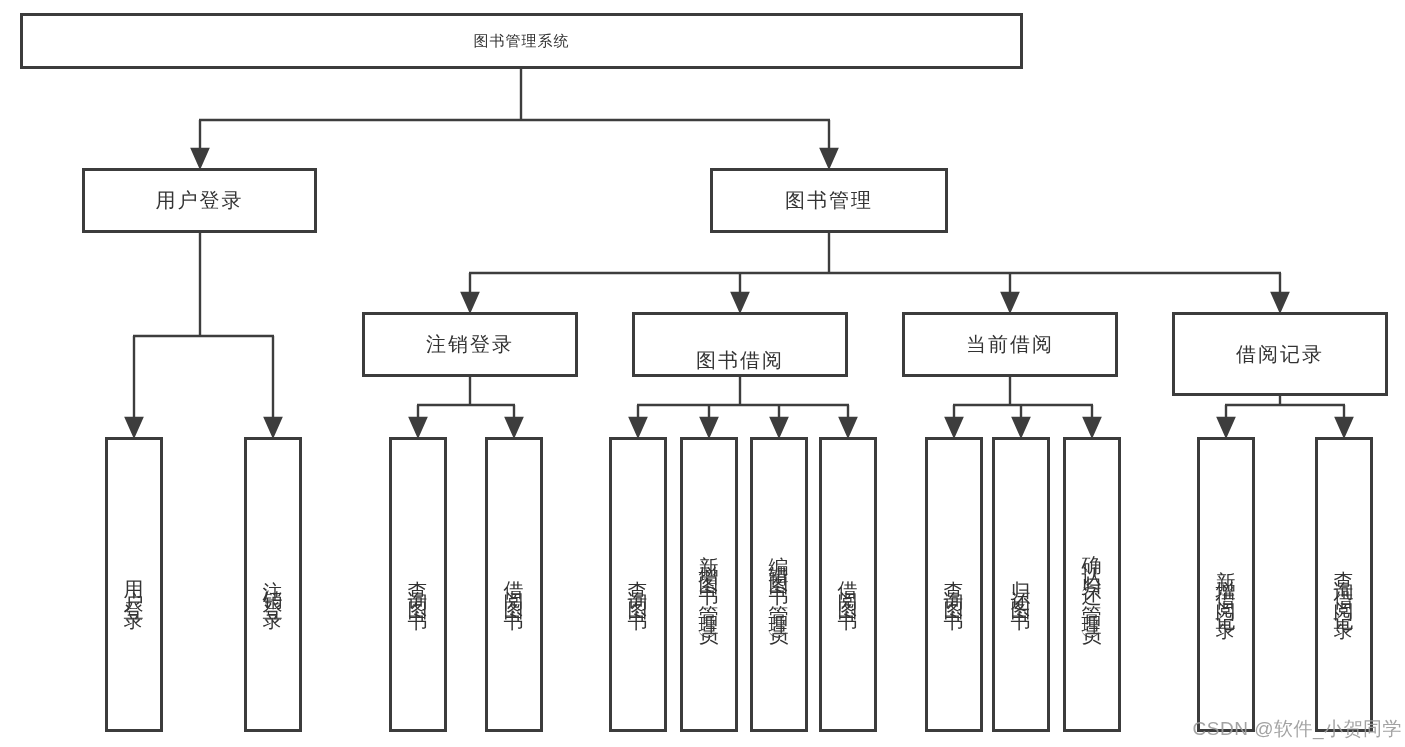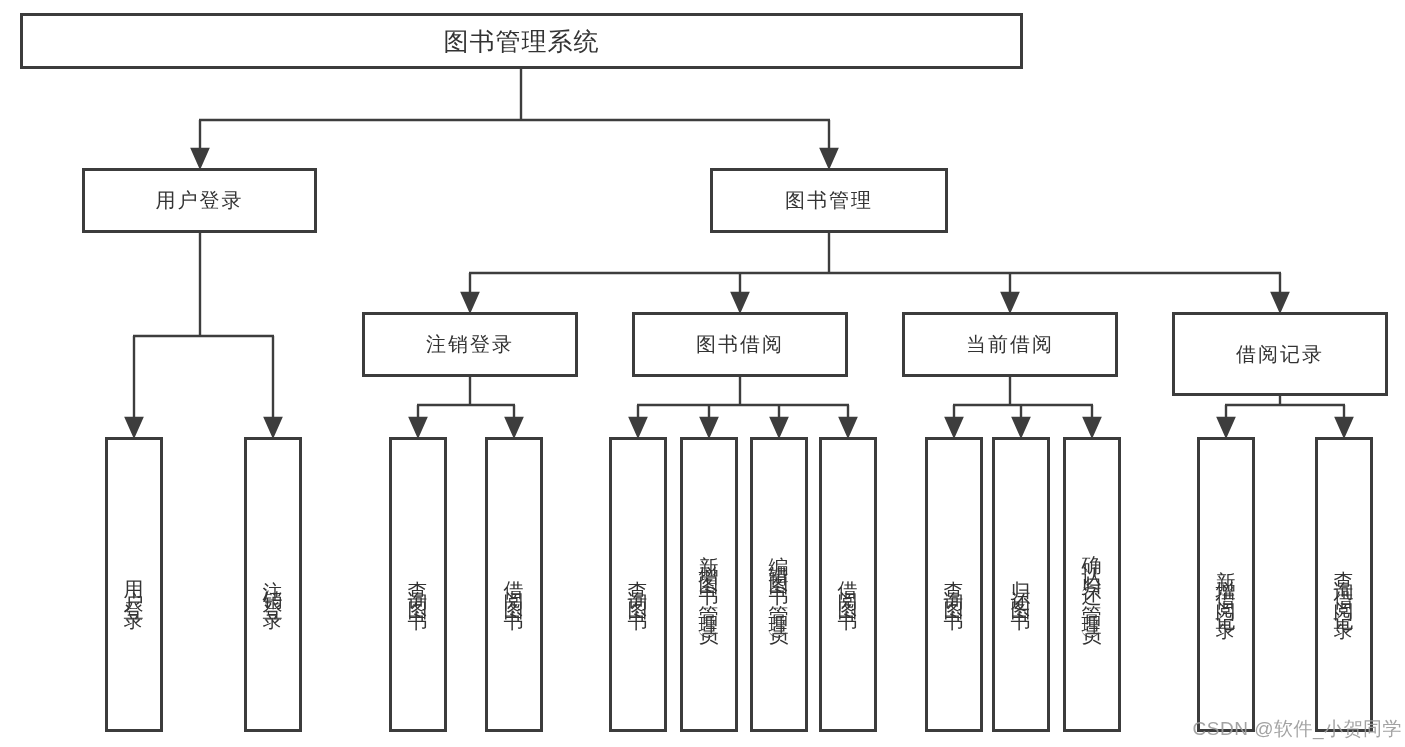--- a/index.html
+++ b/index.html
@@ -28,21 +28,21 @@
     box-sizing: border-box;
     border: 3px solid #3c3c3c;
     background: #ffffff;
     display: flex;
     align-items: center;
     justify-content: center;
     color: #333333;
     z-index: 2;
   }
   .node.root {
-    font-size: 25px;
+    font-size: 15px;
     letter-spacing: 1px;
   }
   .node.branch {
     font-size: 20px;
     letter-spacing: 2px;
   }
   .node.leaf {
     writing-mode: vertical-lr;
     text-orientation: mixed;
     font-size: 20px;
@@ -137,21 +137,21 @@
   <div class="node branch" style="left:82px; top:168px; width:235px; height:65px;">
     <span>用户登录</span>
   </div>
   <div class="node branch" style="left:710px; top:168px; width:238px; height:65px;text-align:right;">
     <span>图书管理</span>
   </div>
 
   <div class="node branch" style="left:362px; top:312px; width:216px; height:65px;">
     <span>注销登录</span>
   </div>
-  <div class="node branch" style="left:632px; top:312px; width:216px; height:65px;">
+  <div class="node branch" style="left:632px; top:312px; width:216px; height:65px;align-items:flex-end;">
     <span>图书借阅</span>
   </div>
   <div class="node branch" style="left:902px; top:312px; width:216px; height:65px;">
     <span>当前借阅</span>
   </div>
   <div class="node branch" style="left:1172px; top:312px; width:216px; height:84px;">
     <span>借阅记录</span>
   </div>
 
   <div class="node leaf" style="left:105px; top:437px; width:58px; height:295px;">

